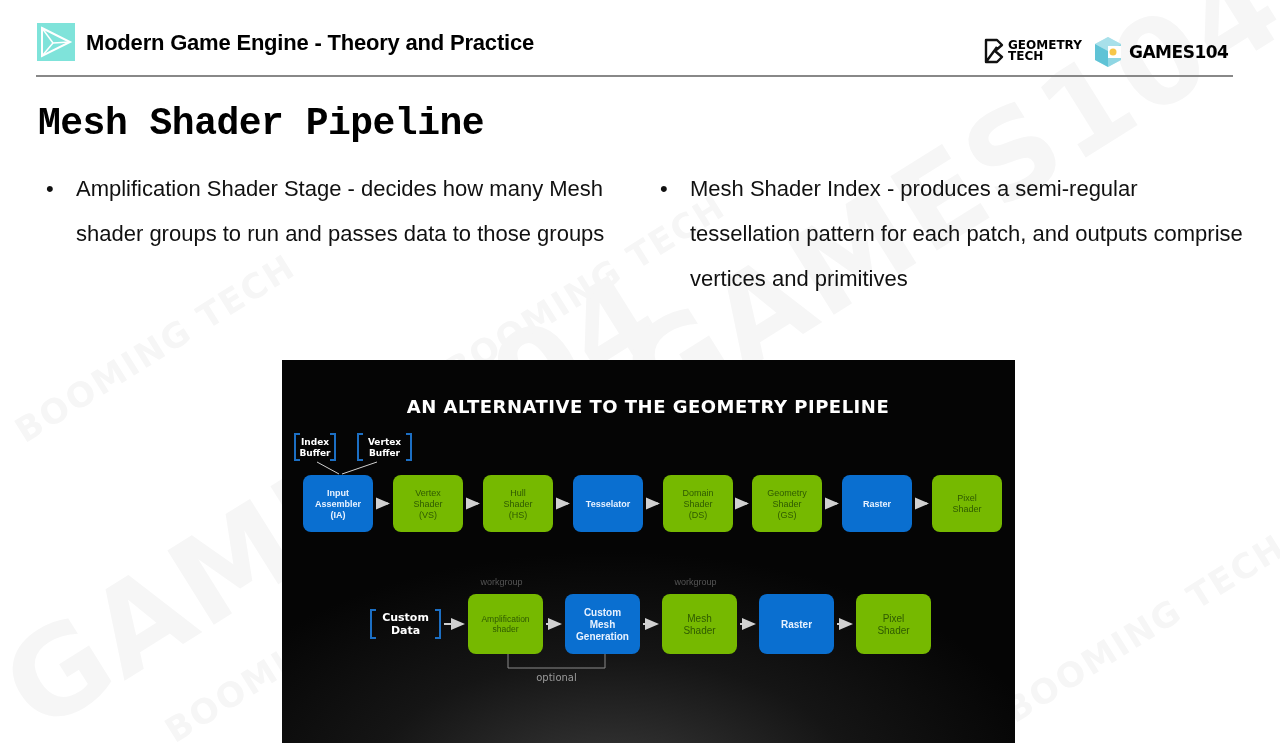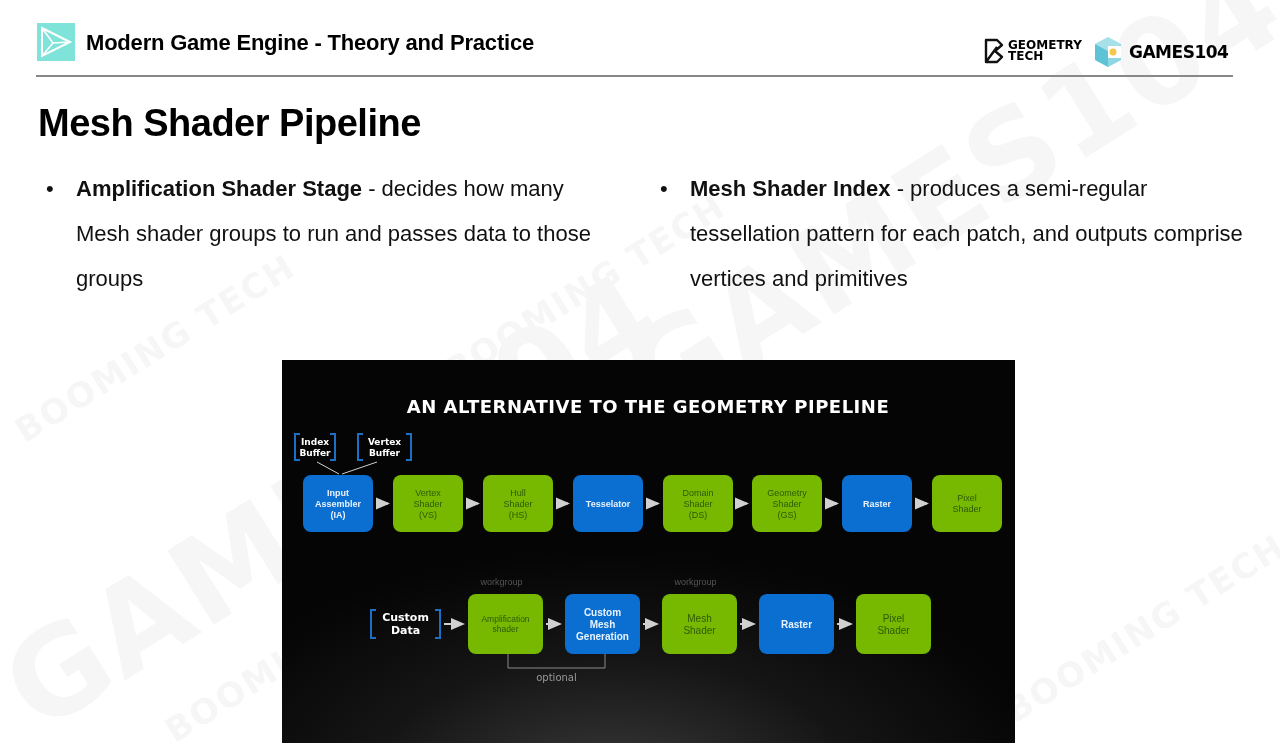--- a/index.html
+++ b/index.html
@@ -7,24 +7,24 @@
   .wm { position:absolute; color:#f6f6f6; font-family:"DejaVu Sans", sans-serif; font-weight:bold; transform:rotate(-32deg); transform-origin:left top; white-space:nowrap; pointer-events:none; letter-spacing:2px; }
   .wm.big { font-size:120px; }
   .wm.small { font-size:34px; line-height:32px; }
   #header-logo { position:absolute; left:37px; top:23px; width:38px; height:38px; background:#7fe3da; }
   #header-title { position:absolute; left:86px; top:30px; font-size:22px; font-weight:bold; letter-spacing:-0.2px; }
   #header-rule { position:absolute; left:36px; top:75px; width:1197px; height:2px; background:#888; }
   #brand-booming { position:absolute; left:983px; top:38px; display:flex; align-items:center; }
   #brand-booming .bt { font-family:"DejaVu Sans", sans-serif; font-size:12px; font-weight:bold; line-height:11px; margin-left:3px; }
   #brand-games { position:absolute; left:1093px; top:35px; display:flex; align-items:center; }
   #brand-games .gt { font-family:"DejaVu Sans", sans-serif; font-size:17px; font-weight:bold; margin-left:6px; letter-spacing:-0.5px; }
-  #page-title { position:absolute; left:38px; top:102px; font-family:Liberation Sans, sans-serif; font-size:38px; font-weight:bold; letter-spacing:-0.5px; }
+  #page-title { position:absolute; left:38px; top:102px; font-family:Liberation Mono, monospace; font-size:38px; font-weight:bold; letter-spacing:-0.5px; }
   .bullet { position:absolute; font-size:22px; line-height:45px; color:#111; }
   .bullet .dot { position:absolute; left:-30px; top:0; }
-  .bullet b { font-weight:bold;margin-top:46px; }
+  .bullet b { font-weight:normal;margin-top:46px; }
   #bullet-left { left:76px; top:166px; width:540px; }
   #bullet-right { left:690px; top:166px; width:560px; }
   #diagram { position:absolute; left:282px; top:360px; width:733px; height:426px; background:radial-gradient(ellipse 60% 55% at 45% 100%, #3a3a3a 0%, #151515 55%, #050505 100%); }
   #diagram svg { position:absolute; left:0; top:0; }
 </style>
 </head>
 <body>
 
 <div class="wm big" style="left:-20px;top:640px;">GAMES104</div>
 <div class="wm big" style="left:600px;top:330px;">GAMES104</div>

